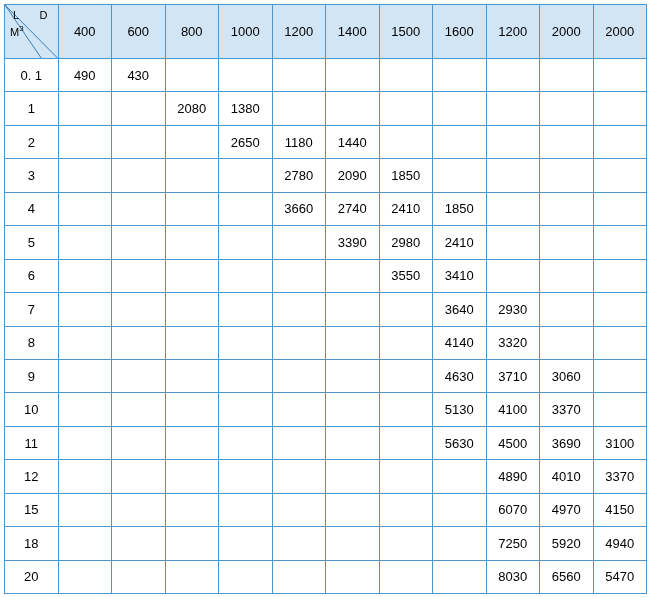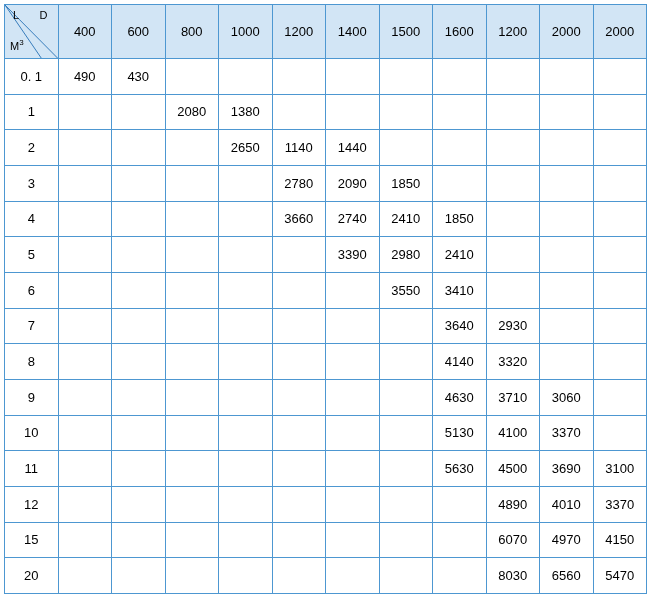--- a/index.html
+++ b/index.html
@@ -56,21 +56,21 @@
     height: 100%;
   }
   th.corner-cell .lbl {
     position: absolute;
     font-size: 11px;
     color: #000;
     line-height: 1;
   }
   th.corner-cell .lbl-l { top: 5px; left: 8px; }
   th.corner-cell .lbl-d { top: 5px; right: 10px; }
-  th.corner-cell .lbl-m { bottom: 6px; left: 5px; }
+  th.corner-cell .lbl-m { bottom: 20px; left: 5px; }
   th.corner-cell .lbl-m sup { font-size: 8px; }
   
   tbody td {
     height: 29.5px;
   }
   td.rowhead {
     background: #ffffff;
     font-size: 13px;
     margin-left: 38px;
   }
@@ -132,21 +132,21 @@
         <td></td>
         <td></td>
         <td></td>
       </tr>
       <tr>
         <td class="rowhead">2</td>
         <td></td>
         <td></td>
         <td></td>
         <td>2650</td>
-        <td>1140</td>
+        <td>1180</td>
         <td>1440</td>
         <td></td>
         <td></td>
         <td></td>
         <td></td>
         <td></td>
       </tr>
       <tr>
         <td class="rowhead">3</td>
         <td></td>
@@ -293,20 +293,34 @@
         <td></td>
         <td></td>
         <td></td>
         <td></td>
         <td></td>
         <td></td>
         <td></td>
         <td>6070</td>
         <td>4970</td>
         <td>4150</td>
+      </tr>
+      <tr>
+        <td class="rowhead">18</td>
+        <td></td>
+        <td></td>
+        <td></td>
+        <td></td>
+        <td></td>
+        <td></td>
+        <td></td>
+        <td></td>
+        <td>7250</td>
+        <td>5920</td>
+        <td>4940</td>
       </tr>
       <tr>
         <td class="rowhead">20</td>
         <td></td>
         <td></td>
         <td></td>
         <td></td>
         <td></td>
         <td></td>
         <td></td>

